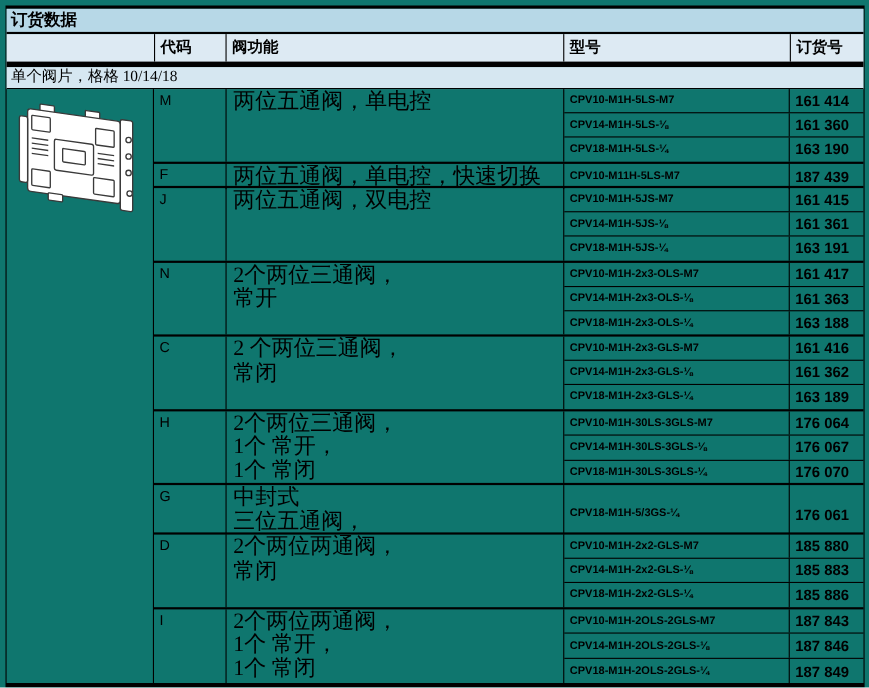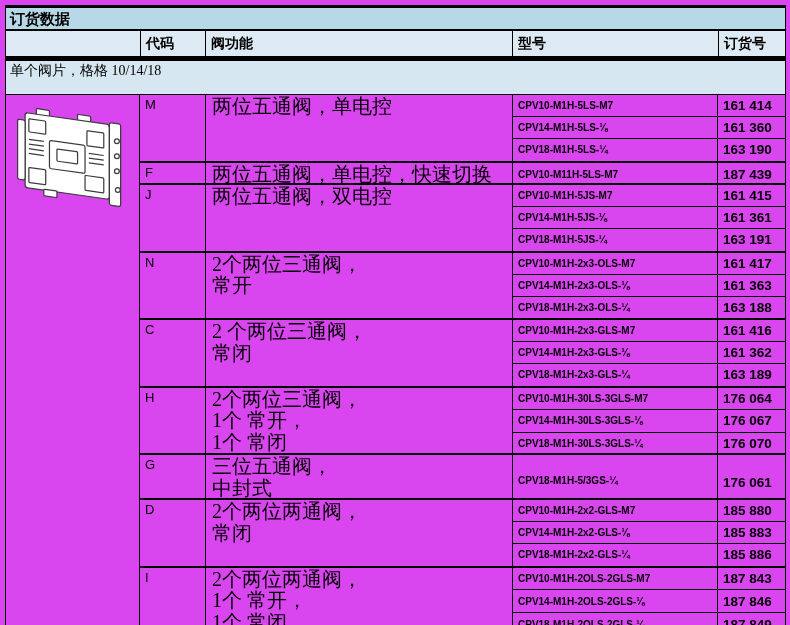--- a/index.html
+++ b/index.html
@@ -1,18 +1,18 @@
 <!DOCTYPE html>
 <html><head>
 <meta charset="utf-8">
 <style>
   html,body{margin:0;padding:0;background:#fff;}
   .page{
     width:790px;height:625px;box-sizing:border-box;
-    padding:5px 4px 0 5px;background:#d946ef;
+    padding:5px 4px 0 5px;background:#0f766e;
     font-family:"Liberation Serif",serif;color:#000;
     overflow:hidden;
   }
   .table{
     width:781px;box-sizing:border-box;
     border-left:1px solid #000;border-right:1px solid #000;
     border-top:3px solid #000;border-bottom:4px solid #000;
   }
   .title-row{
     height:23px;line-height:23px;background:#b7d8e7;
@@ -22,21 +22,21 @@
   .header-row{
     display:grid;grid-template-columns:134px 65px 307px 206px 1fr;
     height:25px;background:#ddeaf3;border-bottom:5px solid #000;box-sizing:content-box;
   }
   .h-cell{
     font-weight:bold;font-size:14px;line-height:25px;
     padding-left:5px;box-sizing:border-box;
   }
   .h-cell.bordered{border-left:1px solid #000;}
   .section-row{
-    height:34px;line-height:20px;background:#d6e7f1;
+    height:20px;line-height:20px;background:#d6e7f1;
     border-bottom:1px solid #000;
     font-size:14px;padding-left:4px;box-sizing:border-box;
   }
   .body{display:flex;height:540px;}
   .img-cell{
     width:134px;box-sizing:border-box;border-right:1px solid #000;
     padding:6px 0 0 6px;
   }
   .groups{flex:1;display:flex;flex-direction:column;}
   .group{
@@ -230,22 +230,22 @@
               </div>
               <div class="m-row">
                 <div class="model">CPV18-M1H-30LS-3GLS-¼</div>
                 <div class="order">176 070</div>
               </div>
             </div>
           </div>
           <div class="group tall" style="height: 45px;">
             <div class="code-cell">G</div>
             <div class="func-cell">
+              <div>中封式</div>
               <div>三位五通阀，</div>
-              <div>中封式</div>
             </div>
             <div class="rows-cell">
               <div class="m-row">
                 <div class="model">CPV18-M1H-5/3GS-¼</div>
                 <div class="order">176 061</div>
               </div>
             </div>
           </div>
           <div class="group" style="height: 67.5px;">
             <div class="code-cell">D</div>

